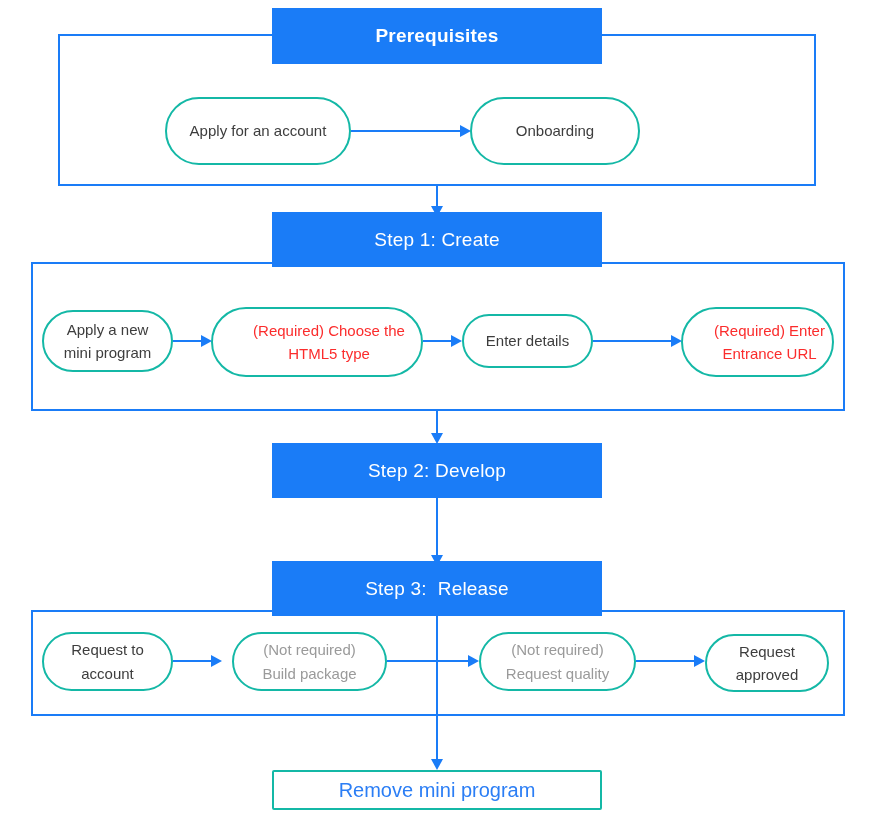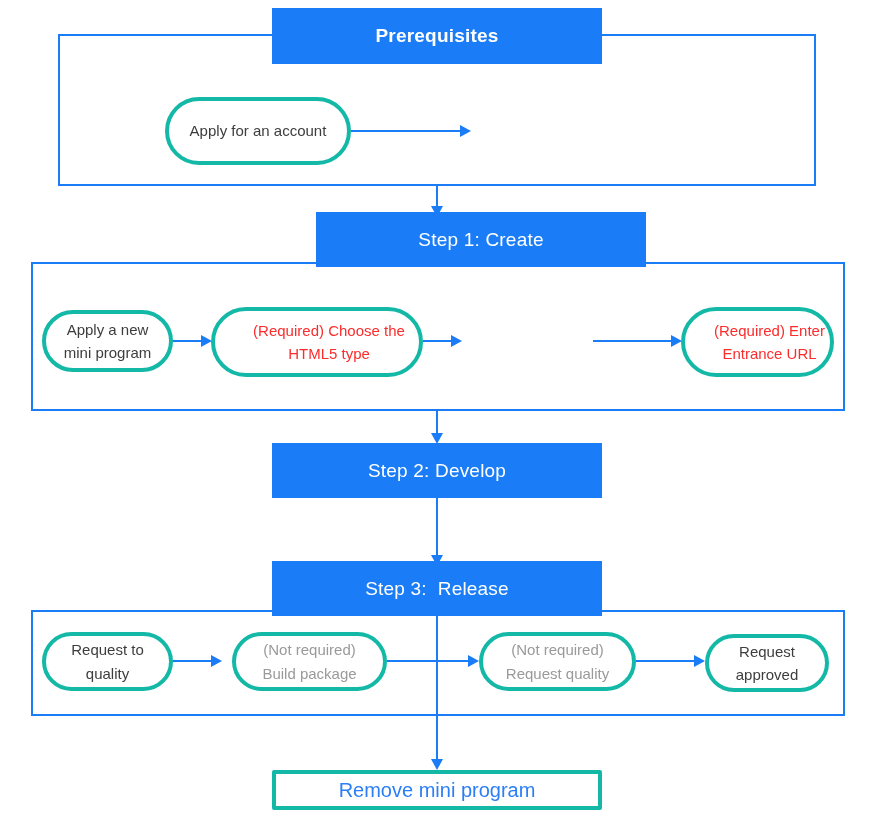--- a/index.html
+++ b/index.html
@@ -37,21 +37,21 @@
     color: #ffffff;
     font-size: 19px;
     letter-spacing: .2px;
     white-space: pre;
   }
 
   
   .node {
     position: absolute;
     box-sizing: border-box;
-    border: 4px solid #14b8a6;
+    border: 2px solid #14b8a6;
     background: #ffffff;
     display: flex;
     flex-direction: column;
     align-items: center;
     justify-content: center;
     text-align: center;
     font-size: 15px;
     line-height: 1.55;
     color: #3d3d3d;
   }
@@ -107,46 +107,52 @@
     <span>Prerequisites</span>
   </div>
 
   <div class="node pill" style="left:165px; top:97px; width:186px; height:68px;">
     <span class="ln txt-dark">Apply for an account</span>
   </div>
 
   <div class="h-line" style="left:351px; top:130px; width:112px;"></div>
   <div class="arrow-right" style="left:460px; top:125px;"></div>
 
+  <div class="node pill" style="left:470px; top:97px; width:170px; height:68px;">
+    <span class="ln txt-dark">Onboarding</span>
+  </div>
 
   <div class="v-line" style="left:436px; top:186px; height:23px;"></div>
   <div class="arrow-down" style="left:431px; top:206px;"></div>
 
   <div class="group-box" style="left:31px; top:262px; width:814px; height:149px;"></div>
 
-  <div class="banner" style="left:272px; top:212px; width:330px; height:55px;margin-left:44px;">
+  <div class="banner" style="left:272px; top:212px; width:330px; height:55px;">
     <span>Step 1: Create</span>
   </div>
 
   <div class="node pill" style="left:42px; top:310px; width:131px; height:62px;">
     <span class="ln txt-dark">Apply a new</span>
     <span class="ln txt-dark">mini program</span>
   </div>
 
   <div class="h-line" style="left:173px; top:340px; width:34px;"></div>
   <div class="arrow-right" style="left:201px; top:335px;"></div>
 
   <div class="node pill" style="left:211px; top:307px; width:212px; height:70px;">
     <span class="ln txt-red">(Required) Choose the</span>
     <span class="ln txt-red">HTML5 type</span>
   </div>
 
   <div class="h-line" style="left:423px; top:340px; width:34px;"></div>
   <div class="arrow-right" style="left:451px; top:335px;"></div>
 
+  <div class="node pill" style="left:462px; top:314px; width:131px; height:54px;">
+    <span class="ln txt-dark">Enter details</span>
+  </div>
 
   <div class="h-line" style="left:593px; top:340px; width:81px;"></div>
   <div class="arrow-right" style="left:671px; top:335px;"></div>
 
   <div class="node pill" style="left:681px; top:307px; width:153px; height:70px;">
     <span class="ln txt-red">(Required) Enter</span>
     <span class="ln txt-red">Entrance URL</span>
   </div>
 
   <div class="v-line" style="left:436px; top:411px; height:25px;"></div>
@@ -160,21 +166,21 @@
   <div class="arrow-down" style="left:431px; top:555px;"></div>
 
   <div class="group-box" style="left:31px; top:610px; width:814px; height:106px;"></div>
 
   <div class="banner" style="left:272px; top:561px; width:330px; height:55px;">
     <span>Step 3:  Release</span>
   </div>
 
   <div class="node pill" style="left:42px; top:632px; width:131px; height:59px;">
     <span class="ln txt-dark">Request to</span>
-    <span class="ln txt-dark">quality</span>
+    <span class="ln txt-dark">account</span>
   </div>
 
   <div class="h-line" style="left:173px; top:660px; width:44px;"></div>
   <div class="arrow-right" style="left:211px; top:655px;"></div>
 
   <div class="node pill" style="left:232px; top:632px; width:155px; height:59px;">
     <span class="ln txt-gray">(Not required)</span>
     <span class="ln txt-gray">Build package</span>
   </div>
 

